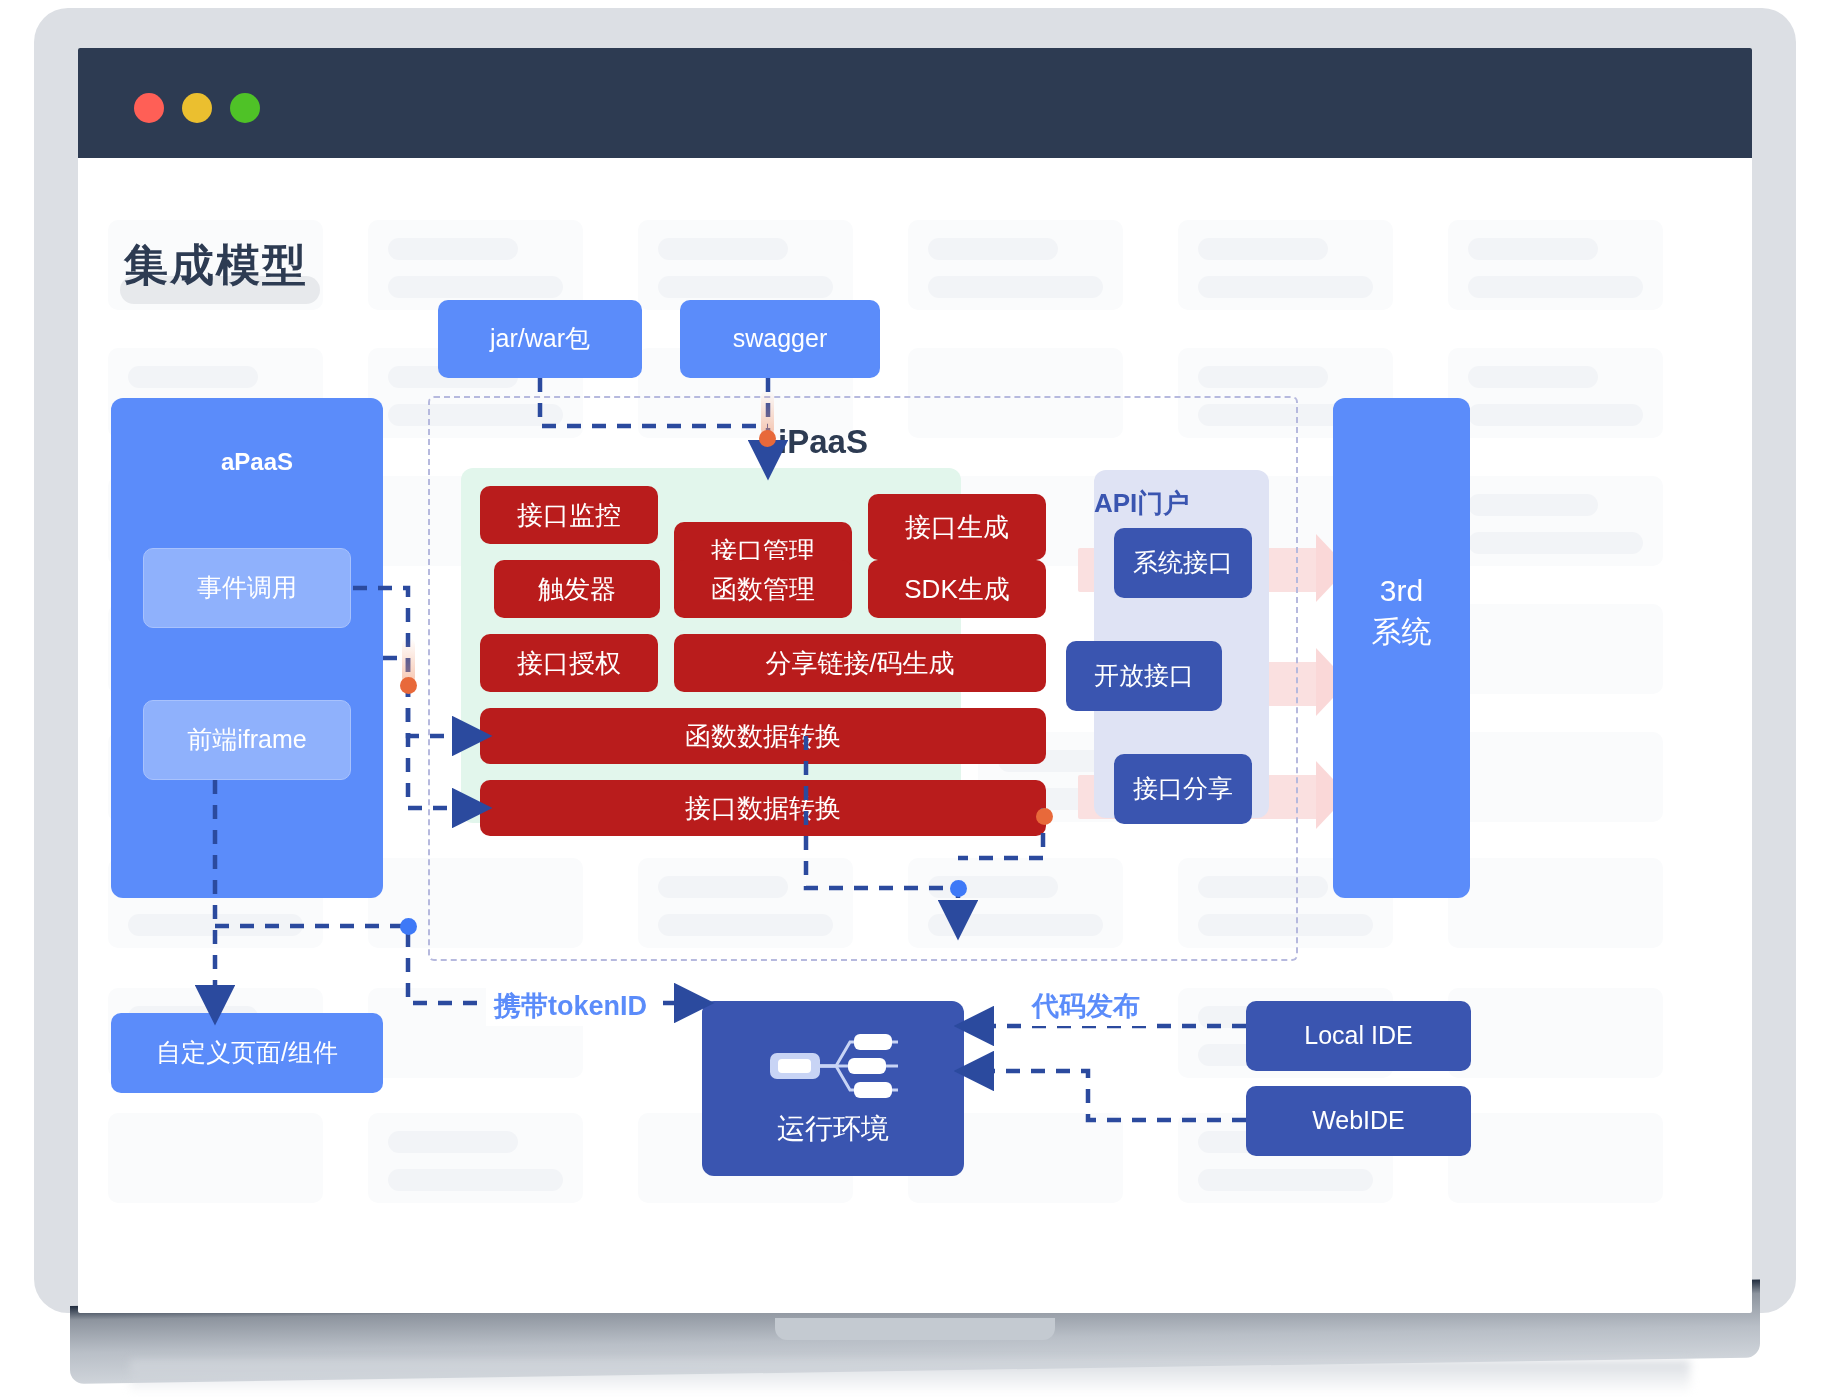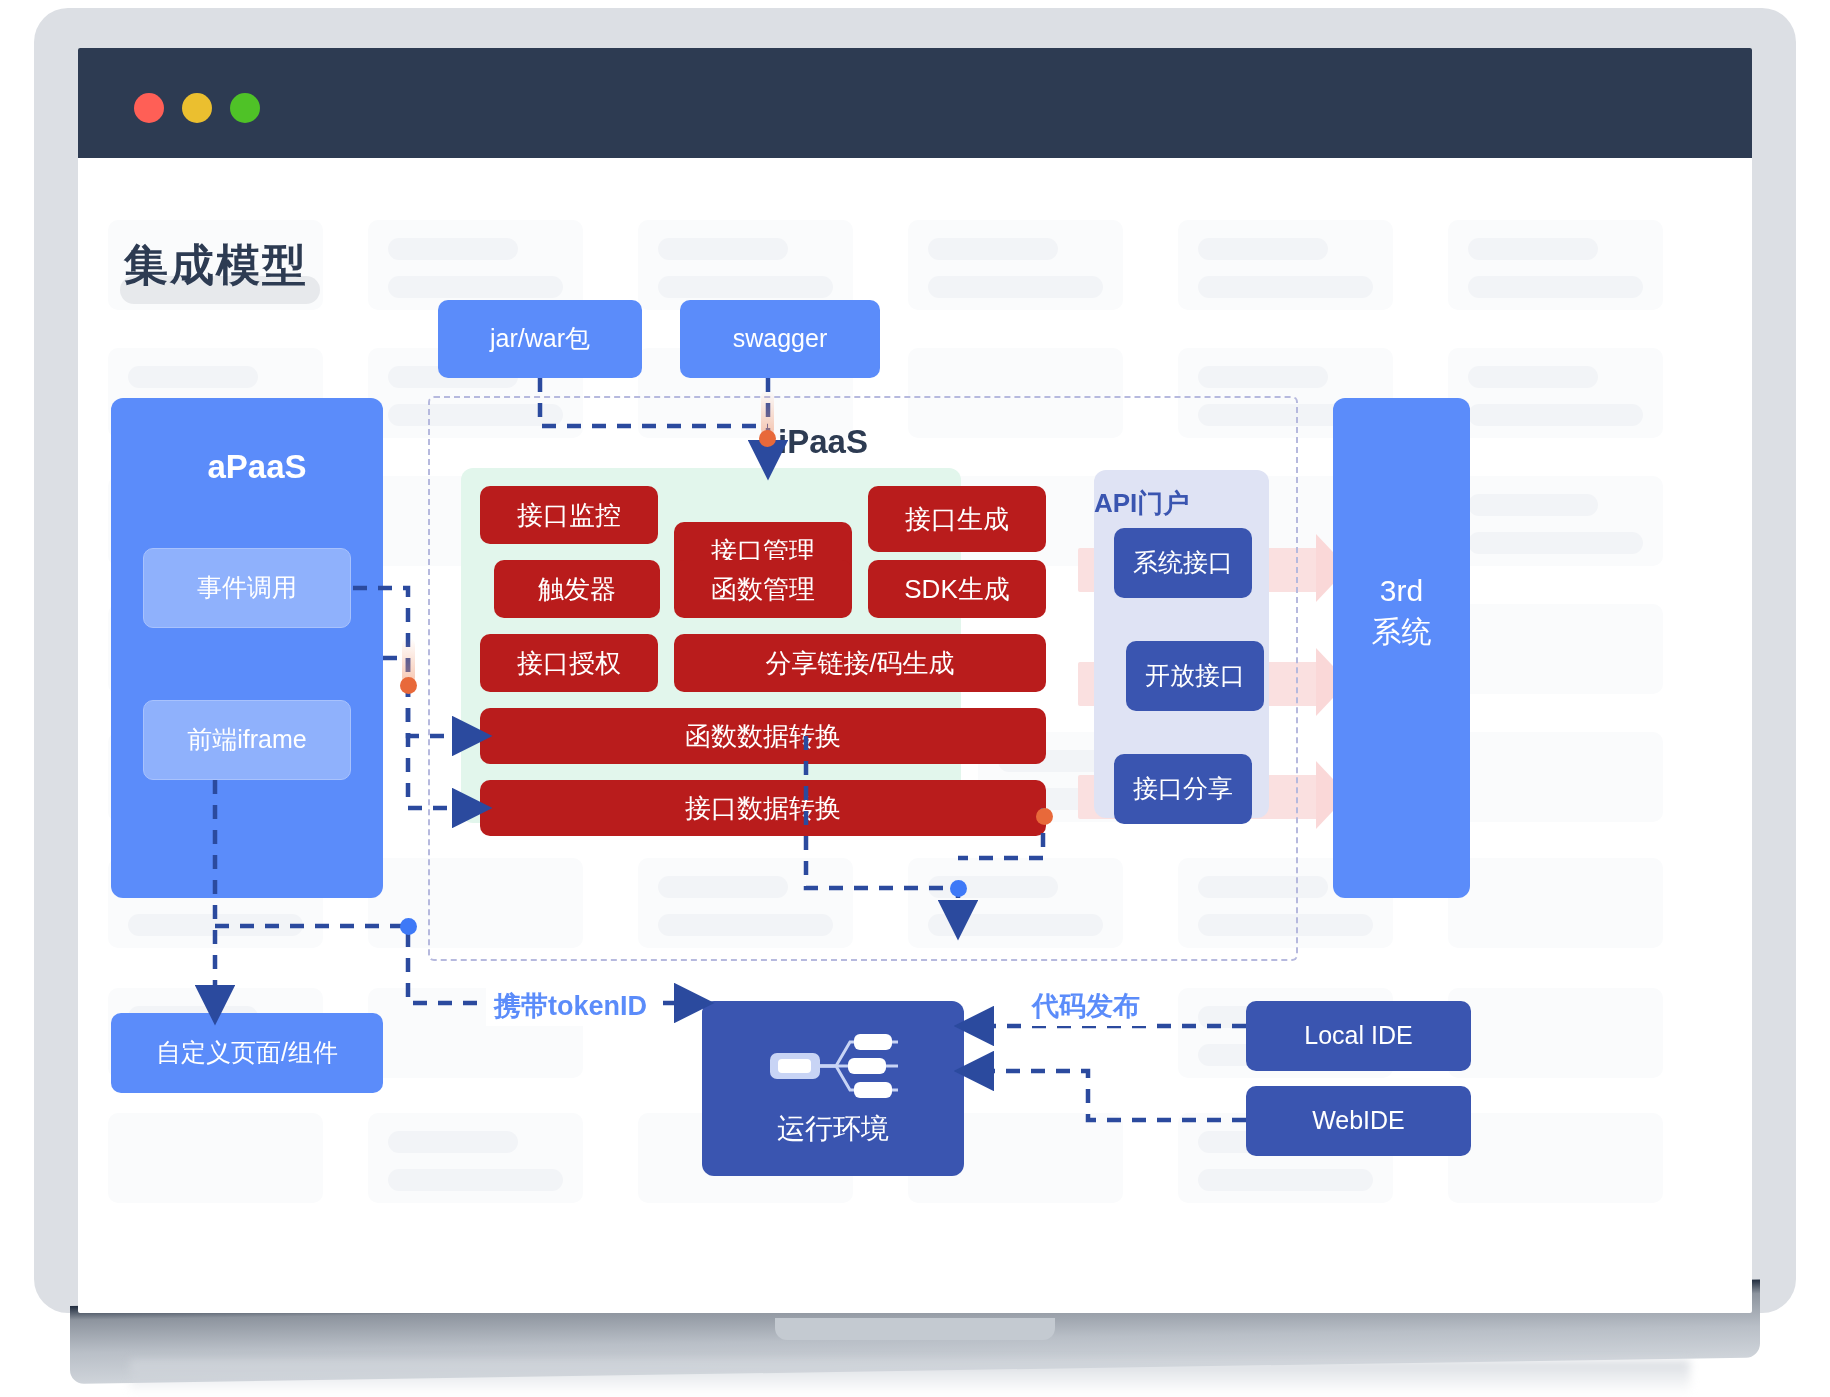--- a/index.html
+++ b/index.html
@@ -86,21 +86,21 @@
   .node.inner  { background: #8fb1fc; border: 1px solid #a8c2fd; }
 
   
   .apaas-panel {
     position: absolute; left: 33px; top: 240px;
     width: 272px; height: 500px;
     background: #5b8cfa; border-radius: 12px; z-index: 7;
   }
   .apaas-title {
     position: absolute; left: 33px; top: 290px; width: 292px;
-    text-align: center; color: #fff; font-size: 33px; font-weight: bold; z-index: 8;
+    text-align: center; color: #fff; font-size: 24px; font-weight: bold; z-index: 8;
   }
 
   
   .third-panel {
     position: absolute; left: 1255px; top: 240px;
     width: 137px; height: 500px;
     background: #5b8cfa; border-radius: 12px; z-index: 7;
   }
   .third-label {
     position: absolute; left: 1255px; top: 413px; width: 137px;
@@ -318,34 +318,34 @@
       <div class="node inner" style="left:65px; top:542px; width:208px; height:80px;">前端iframe</div>
 
       <div class="third-panel"></div>
       <div class="third-label"><span>3rd</span><br><span>系统</span></div>
 
       <div class="node blue" style="left:360px; top:142px; width:204px; height:78px;">jar/war包</div>
       <div class="node blue" style="left:602px; top:142px; width:200px; height:78px;">swagger</div>
 
       <div class="node green" style="left:402px; top:328px; width:178px; height:58px;">接口监控</div>
       <div class="node green" style="left:596px; top:328px; width:178px; height:58px;margin-top:36px;">接口管理</div>
-      <div class="node green" style="left:790px; top:328px; width:178px; height:66px;">接口生成</div>
+      <div class="node green" style="left:790px; top:336px; width:178px; height:66px;">接口生成</div>
 
       <div class="node green" style="left:416px; top:402px; width:166px; height:58px;">触发器</div>
       <div class="node green" style="left:596px; top:402px; width:178px; height:58px;">函数管理</div>
       <div class="node green" style="left:790px; top:402px; width:178px; height:58px;">SDK生成</div>
 
       <div class="node green" style="left:402px; top:476px; width:178px; height:58px;">接口授权</div>
       <div class="node green" style="left:596px; top:476px; width:372px; height:58px;">分享链接/码生成</div>
 
       <div class="node green" style="left:402px; top:550px; width:566px; height:56px;">函数数据转换</div>
       <div class="node green" style="left:402px; top:622px; width:566px; height:56px;">接口数据转换</div>
 
       <div class="node navy" style="left:1036px; top:370px; width:138px; height:70px;">系统接口</div>
-      <div class="node navy" style="left:1048px; top:483px; width:138px; height:70px;">开放接口</div>
+      <div class="node navy" style="left:988px; top:483px; width:156px; height:70px;">开放接口</div>
       <div class="node navy" style="left:1036px; top:596px; width:138px; height:70px;">接口分享</div>
 
       <div class="node blue" style="left:33px; top:855px; width:272px; height:80px;">自定义页面/组件</div>
 
       <div class="runtime"></div>
       <div class="runtime-icon">
         <svg width="130" height="78" viewBox="0 0 130 78">
           <rect x="2" y="27" width="50" height="26" rx="7" fill="#c8d4f5"></rect>
           <rect x="10" y="33" width="33" height="14" rx="4" fill="#ffffff"></rect>
           <path d="M52 40 H68 L82 16 H96" stroke="#c8d4f5" stroke-width="3" fill="none"></path>

